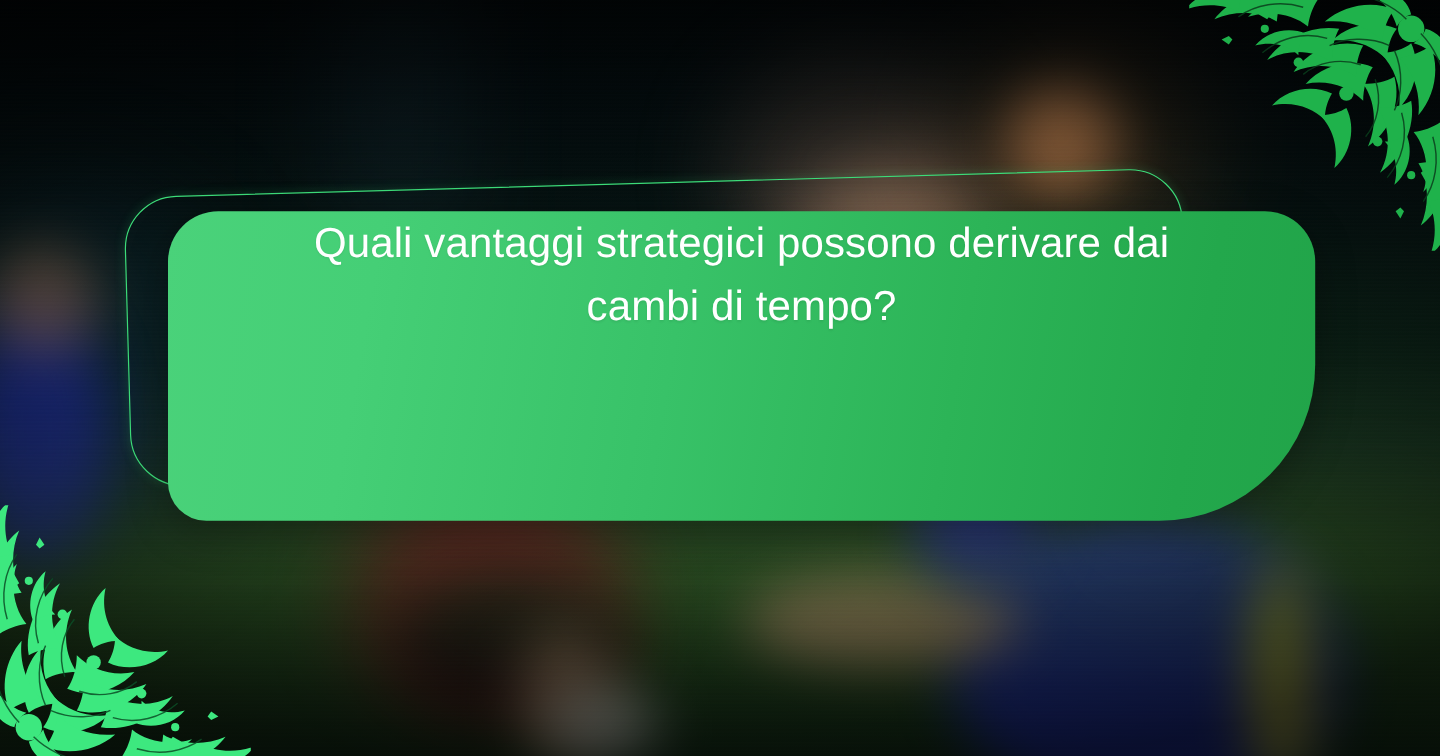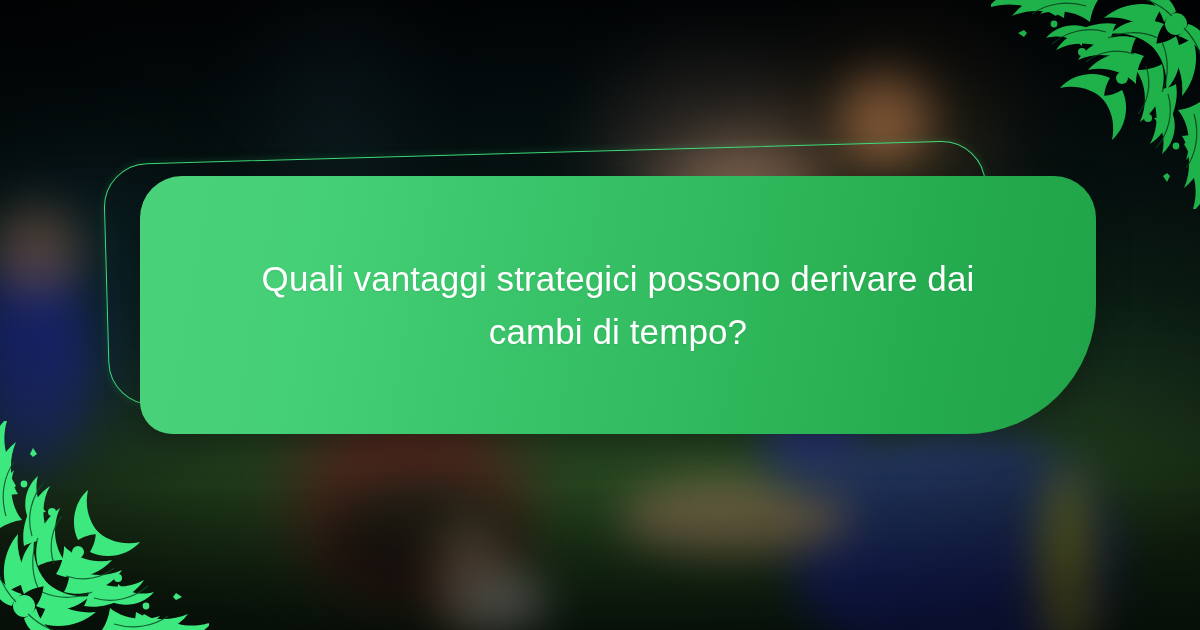--- a/index.html
+++ b/index.html
@@ -108,21 +108,20 @@
     height: 258px;
     border-radius: 42px 42px 130px 32px;
     background: linear-gradient(100deg,
                  #4ad27a 0%,
                  #45cf76 18%,
                  #38c268 44%,
                  #2cb457 68%,
                  #23a84c 88%,
                  #21a449 100%);
     display: flex;
-    align-items: center;
     justify-content: center;
     box-shadow: 0 10px 34px rgba(0,0,0,.30);
   }
   .card-title {
     color: #ffffff;
     font-size: 35px;
     line-height: 1.52;
     font-weight: 400;
     text-align: center;
     letter-spacing: .1px;

